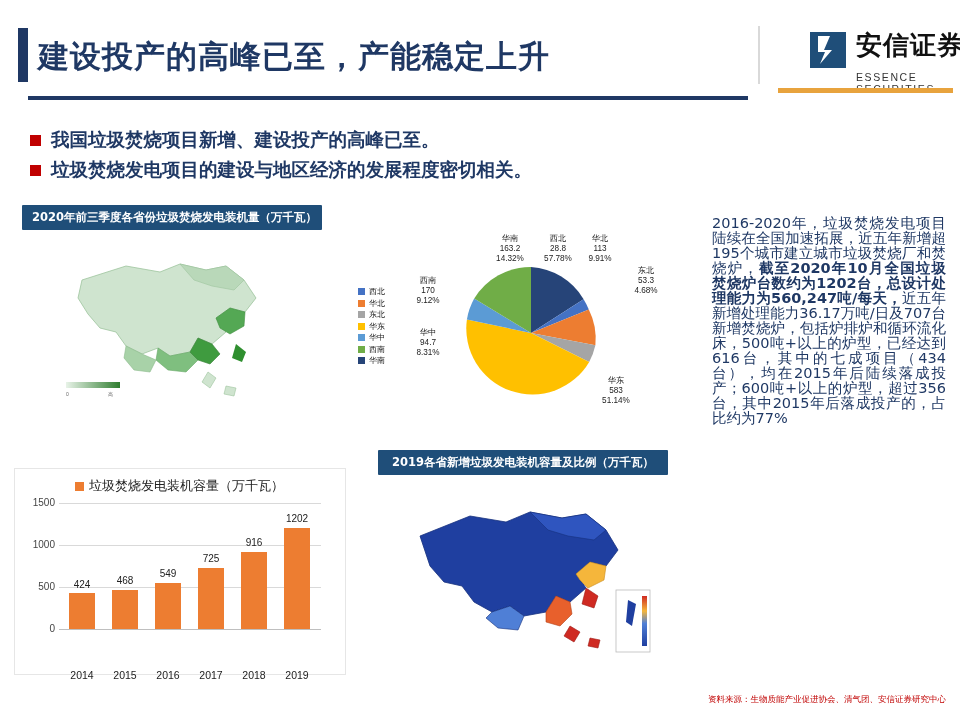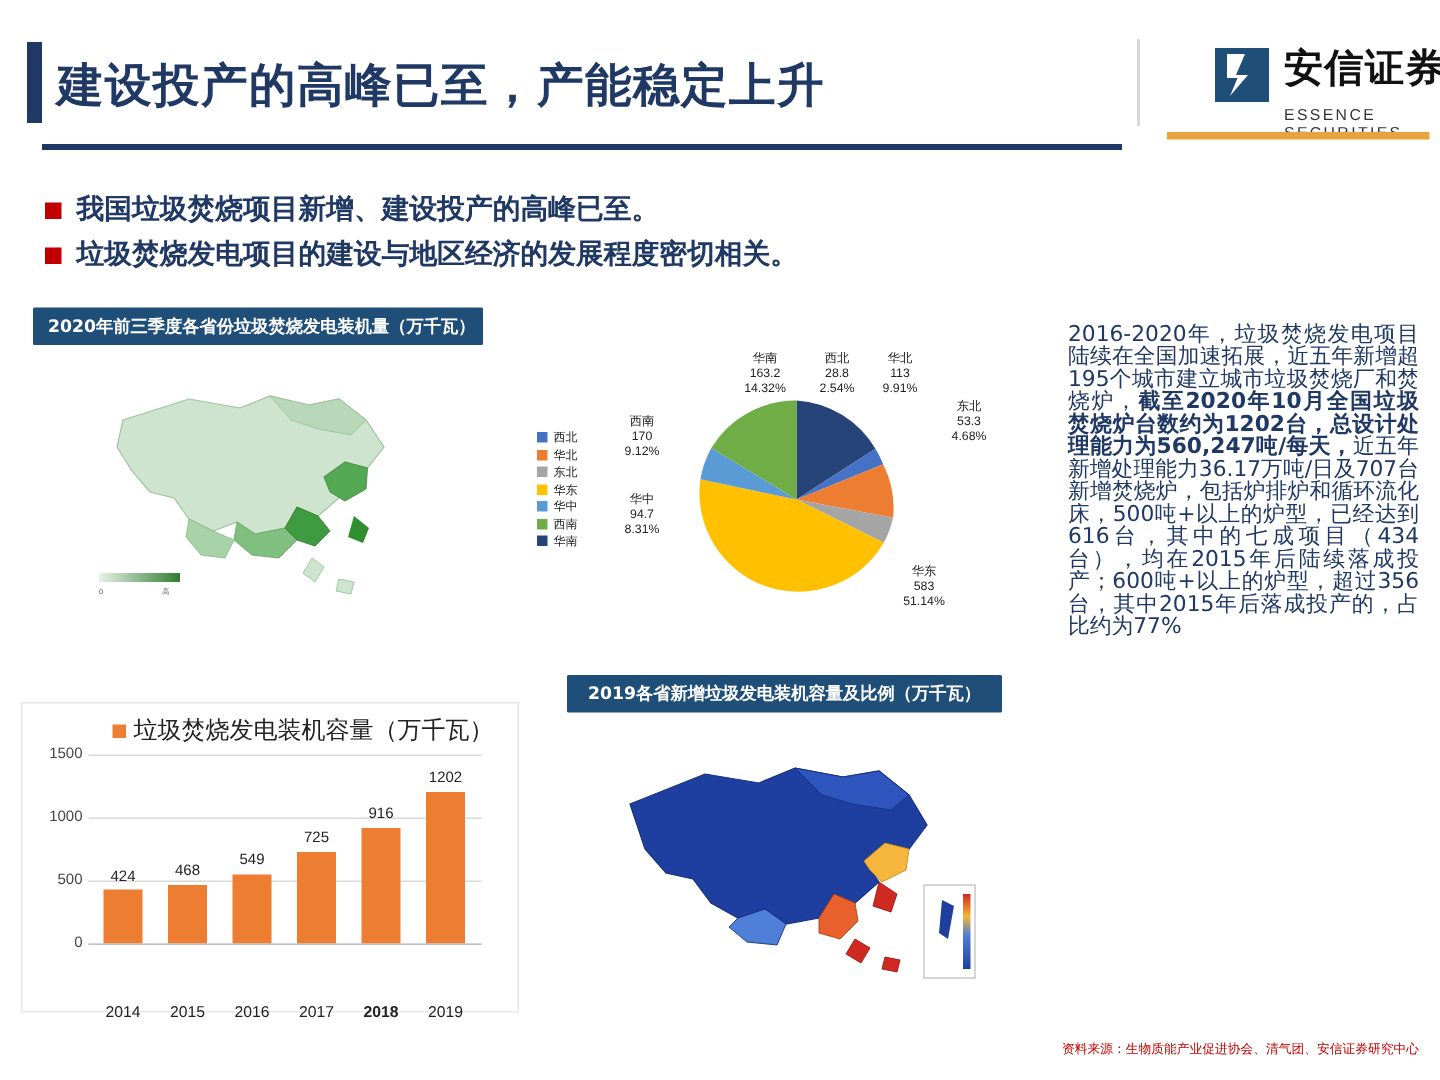--- a/index.html
+++ b/index.html
@@ -86,21 +86,21 @@
   .pie-legend{position:absolute;left:2px;top:58px;font-size:8px;line-height:11.5px;color:#222;}
   .pie-legend .row{display:flex;align-items:center;height:11.5px;}
   .pie-legend .sw{width:7px;height:7px;margin-right:4px;flex:none;}
 
   .pielabel{position:absolute;font-size:8.2px;color:#222;line-height:10px;text-align:center;}
 
   
   .bar-panel{position:absolute;left:14px;top:468px;width:330px;height:205px;
              border:1px solid #e6e6e6;background:#fff;}
   .bar-legend{position:absolute;left:60px;top:8px;display:flex;align-items:center;
-              font-size:16px;color:#222;justify-content:center;}
+              font-size:13px;color:#222;justify-content:center;}
   .bar-legend .sw{width:9px;height:9px;background:#ED7D31;margin-right:5px;}
   .bar-legend .lb{font-family:"DejaVu Sans","Liberation Sans",sans-serif;}
 
   .plot{position:absolute;left:44px;top:34px;width:262px;height:126px;}
   .gl{position:absolute;left:0;width:262px;height:1px;background:#d9d9d9;}
   .yl{position:absolute;right:266px;font-size:10px;color:#444;text-align:right;width:40px;
       transform:translateY(-6px);}
   .bar{position:absolute;bottom:0;width:26px;background:#ED7D31;}
   .bval{position:absolute;font-size:10px;color:#222;text-align:center;width:44px;}
   .xl{position:absolute;top:166px;font-size:10.5px;color:#222;text-align:center;width:44px;}
@@ -222,21 +222,21 @@
     </svg>
 
     <div class="pielabel" style="left:132px;top:6px;width:44px;">
       <div>华南</div>
       <div>163.2</div>
       <div>14.32%</div>
     </div>
     <div class="pielabel" style="left:184px;top:6px;width:36px;">
       <div>西北</div>
       <div>28.8</div>
-      <div>2.54%</div>
+      <div>57.78%</div>
     </div>
     <div class="pielabel" style="left:226px;top:6px;width:36px;">
       <div>华北</div>
       <div>113</div>
       <div>9.91%</div>
     </div>
     <div class="pielabel" style="left:272px;top:38px;width:36px;">
       <div>东北</div>
       <div>53.3</div>
       <div>4.68%</div>
@@ -288,21 +288,21 @@
       <div class="bval" style="left:44px;top:72px;">468</div>
       <div class="bval" style="left:87px;top:65px;text-align:center;">549</div>
       <div class="bval" style="left:130px;top:50px;">725</div>
       <div class="bval" style="left:173px;top:34px;">916</div>
       <div class="bval" style="left:216px;top:10px;">1202</div>
 
       <div class="xl" style="left:1px;">2014</div>
       <div class="xl" style="left:44px;">2015</div>
       <div class="xl" style="left:87px;">2016</div>
       <div class="xl" style="left:130px;">2017</div>
-      <div class="xl" style="left:173px;font-weight:bold;">2018</div>
+      <div class="xl" style="left:173px;">2018</div>
       <div class="xl" style="left:216px;">2019</div>
     </div>
     <div class="axis-x"></div>
   </div>
 
   <div class="cap" style="left:378px;top:450px;width:270px;">2019各省新增垃圾发电装机容量及比例（万千瓦）</div>
 
   <div class="map2">
     <svg viewBox="0 0 300 190" width="300" height="190">
       <rect x="0" y="0" width="300" height="190" fill="#ffffff"></rect>

